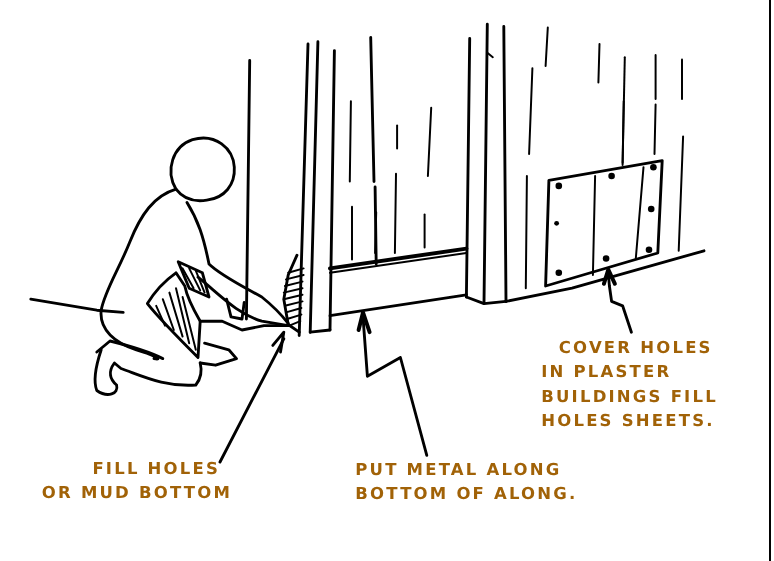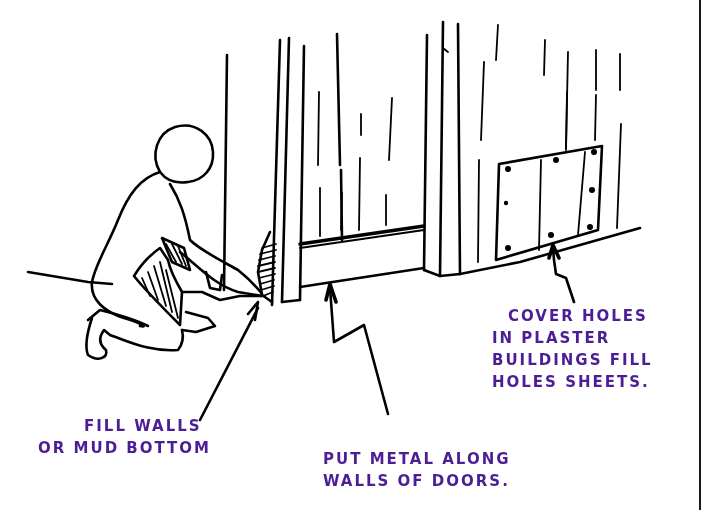--- a/index.html
+++ b/index.html
@@ -9,28 +9,28 @@
     .ink { fill: none; stroke: #000; stroke-width: 2.6; stroke-linecap: round; stroke-linejoin: round; }
     .ink-thin { fill: none; stroke: #000; stroke-width: 1.8; stroke-linecap: round; stroke-linejoin: round; }
     .ink-bold { fill: none; stroke: #000; stroke-width: 3.6; stroke-linecap: round; stroke-linejoin: round; }
     .dot { fill: #000; }
     .label {
       position: absolute;
       font-family: "DejaVu Sans", sans-serif;
       font-weight: bold;
       font-size: 15px;
       letter-spacing: 2px;
-      color: #4c1d95;
+      color: #a16207;
       line-height: 22px;
       white-space: nowrap;
     }
     .label .line { display: block; }
     #label-fill { left: 38px; top: 415px; }
     #label-fill .line:first-child { padding-left: 46px; }
-    #label-metal-door { left: 323px; top: 448px; }
+    #label-metal-door { left: 323px; top: 416px; }
     #label-cover { left: 492px; top: 305px; }
     #label-cover .line:first-child { padding-left: 16px; }
   </style>
 </head>
 <body>
 
 <div id="stage">
   <svg width="704" height="510" viewBox="0 0 704 510">
 
     <line class="ink-thin" x1="700" y1="0" x2="700" y2="510"></line>
@@ -131,27 +131,27 @@
       <path class="ink" d="M388 414 L364 325 L350 333 L334 342 L330 288"></path>
       <path class="ink-bold" d="M326 300 L330 284 L336 302"></path>
     </g>
     <g>
       <path class="ink" d="M574 302 L566 278 L556 274 L554 260 L553 248"></path>
       <path class="ink-bold" d="M549 258 L553 245 L559 258"></path>
     </g>
   </svg>
 
   <div class="label" id="label-fill">
-    <span class="line">FILL WALLS</span>
+    <span class="line">FILL HOLES</span>
     <span class="line">OR MUD BOTTOM</span>
   </div>
 
   <div class="label" id="label-metal-door">
     <span class="line">PUT METAL ALONG</span>
-    <span class="line">WALLS OF DOORS.</span>
+    <span class="line">BOTTOM OF ALONG.</span>
   </div>
 
   <div class="label" id="label-cover">
     <span class="line">COVER HOLES</span>
     <span class="line">IN PLASTER</span>
     <span class="line">BUILDINGS FILL</span>
     <span class="line">HOLES SHEETS.</span>
   </div>
 </div>
 

